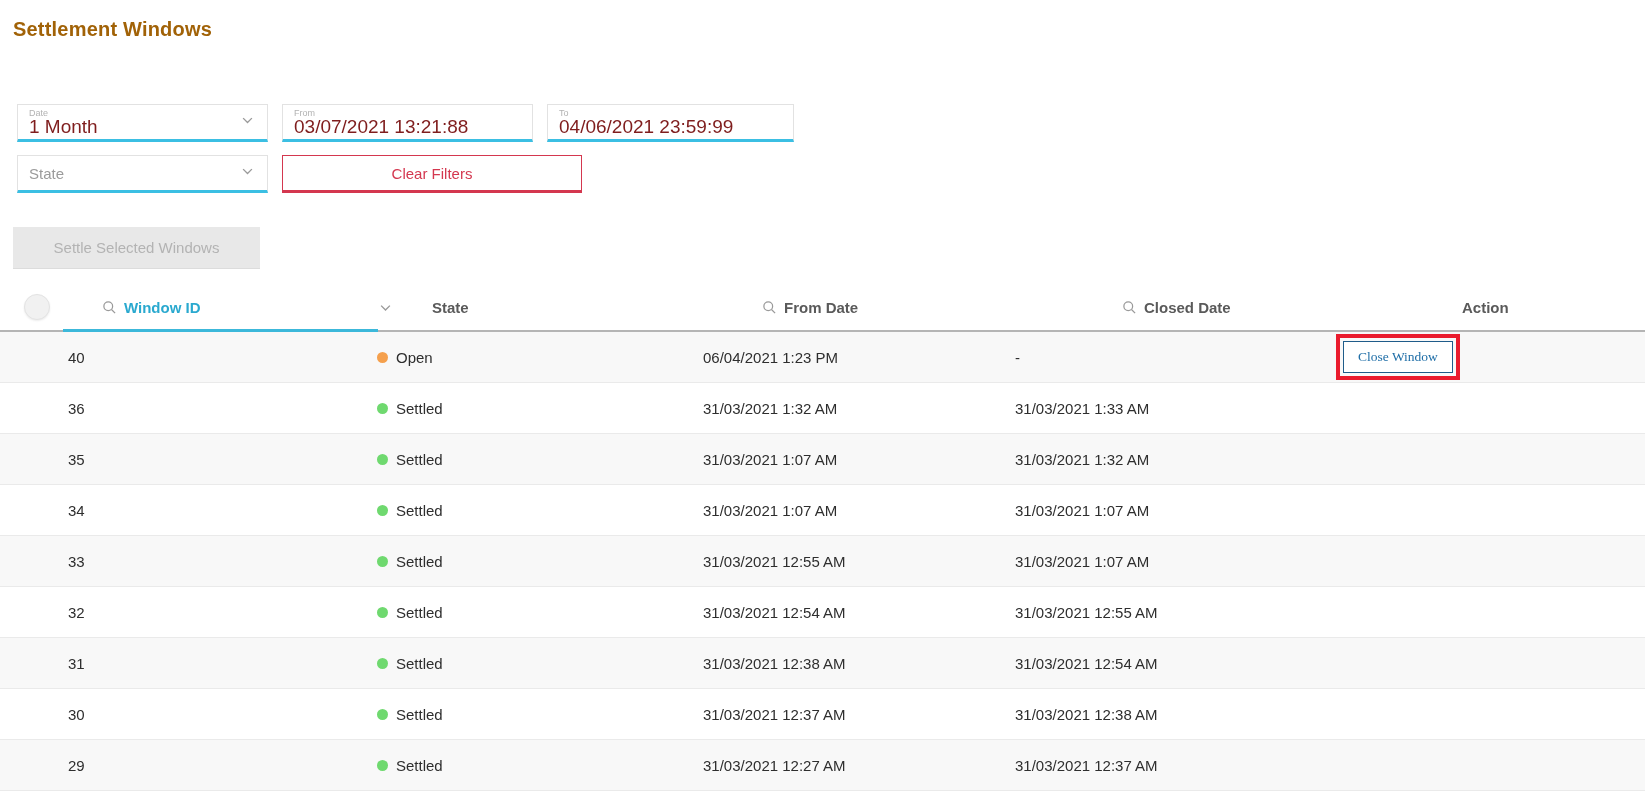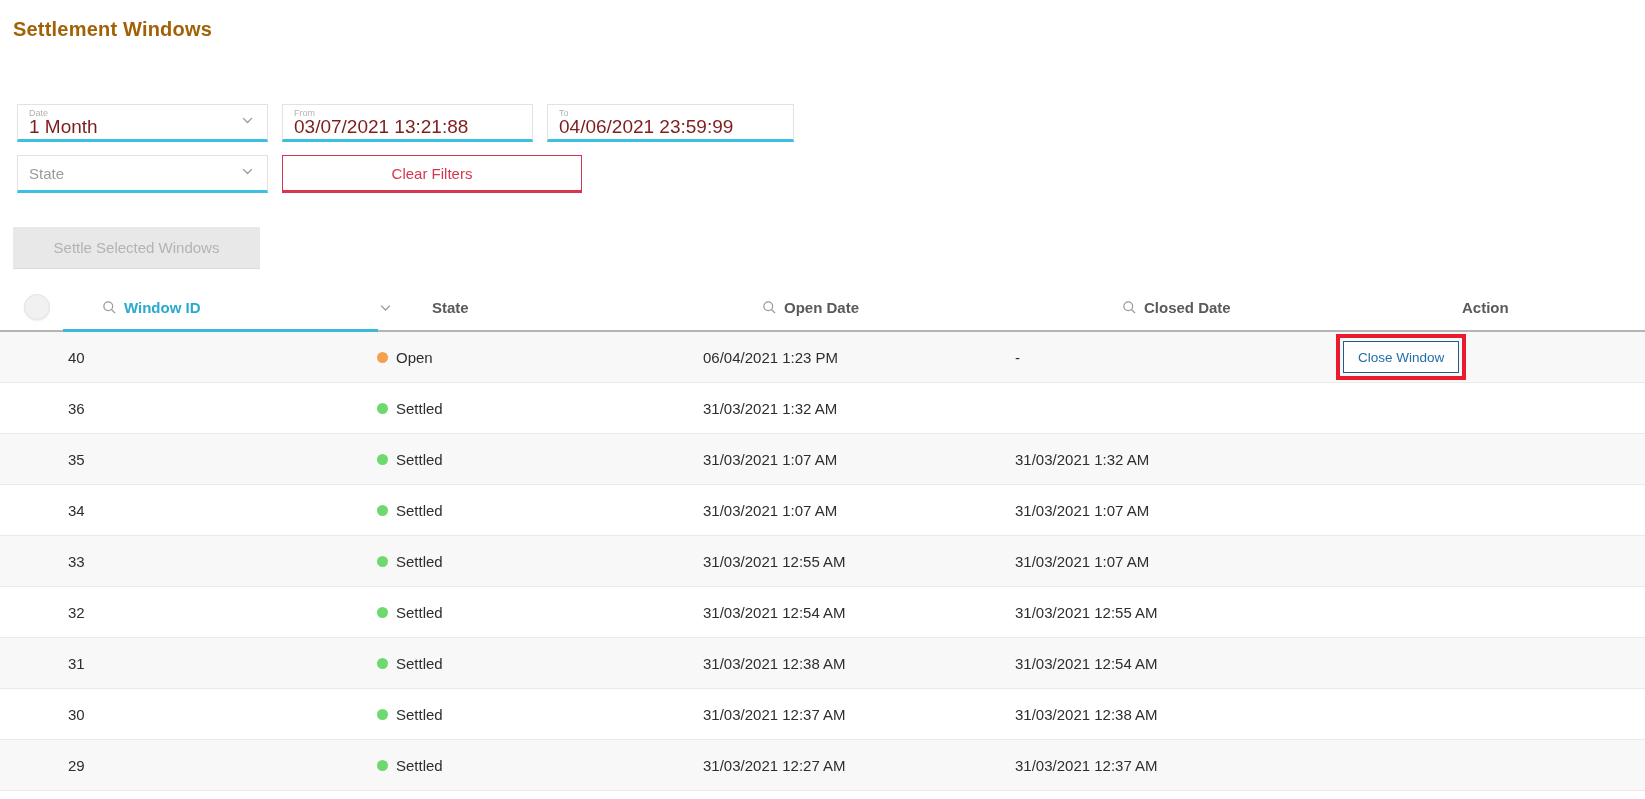--- a/index.html
+++ b/index.html
@@ -78,21 +78,21 @@
   .c-open { padding-left:13px; }
   .c-closed { padding-left:3px; }
   .c-action { display:flex; align-items:center; }
   .red-box {
     display:inline-block; border:4px solid #ea1b2d; padding:3px;
     margin-left:-11px; background:transparent;
   }
   .close-btn {
     display:block; height:32px; padding:0 14px; background:#fff;
     border:1px solid #1f5c8a; color:#1f6ea7; font-size:13.5px;
-    font-family:Liberation Sans, sans-serif; cursor:pointer; white-space:nowrap;
+    font-family:Liberation Serif, serif; cursor:pointer; white-space:nowrap;
   }
 </style>
 </head>
 <body>
 
 <h1 class="page-title">Settlement Windows</h1>
 
 <div class="filters">
   <div class="filter-row">
     <div class="field">
@@ -150,21 +150,21 @@
     <div class="hcell h-state">
       <span class="hlabel">State</span>
     </div>
     <div class="hcell h-open">
       <span class="hicon">
         <svg width="15" height="15" viewBox="0 0 24 24" fill="none" stroke="#9a9a9a" stroke-width="2">
             <circle cx="10" cy="10" r="7"></circle>
             <line x1="15.5" y1="15.5" x2="21" y2="21"></line>
           </svg>
       </span>
-      <span class="hlabel">Open Date</span>
+      <span class="hlabel">From Date</span>
     </div>
     <div class="hcell h-closed">
       <span class="hicon">
         <svg width="15" height="15" viewBox="0 0 24 24" fill="none" stroke="#9a9a9a" stroke-width="2">
             <circle cx="10" cy="10" r="7"></circle>
             <line x1="15.5" y1="15.5" x2="21" y2="21"></line>
           </svg>
       </span>
       <span class="hlabel">Closed Date</span>
     </div>
@@ -190,20 +190,21 @@
         </div>
   </div>
       <div class="trow">
     <div class="cell c-check"></div>
     <div class="cell c-id">36</div>
     <div class="cell c-state">
       <span class="dot" style="background: rgb(111, 217, 111);"></span>
       <span class="state-label">Settled</span>
     </div>
     <div class="cell c-open">31/03/2021 1:32 AM</div>
+    <div class="cell c-closed">31/03/2021 1:33 AM</div>
     <div class="cell c-action"></div>
   </div>
       <div class="trow">
     <div class="cell c-check"></div>
     <div class="cell c-id">35</div>
     <div class="cell c-state">
       <span class="dot" style="background: rgb(111, 217, 111);"></span>
       <span class="state-label">Settled</span>
     </div>
     <div class="cell c-open">31/03/2021 1:07 AM</div>

